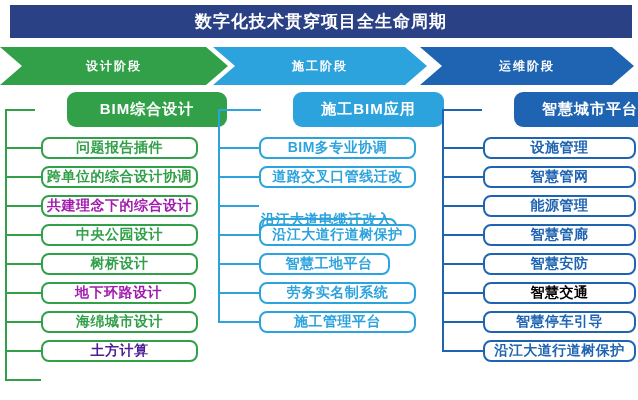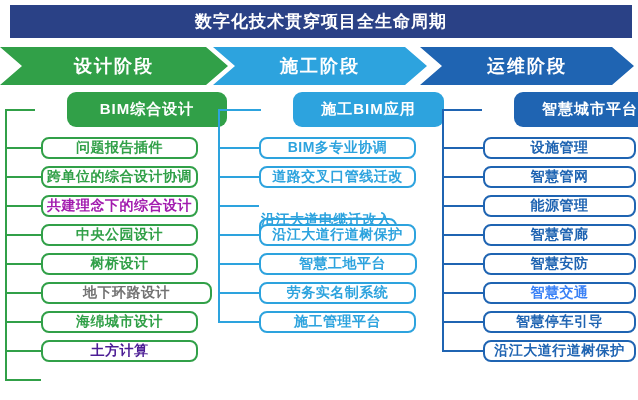--- a/index.html
+++ b/index.html
@@ -8,21 +8,21 @@
     font-family:"Liberation Sans","DejaVu Sans",sans-serif;overflow:hidden;
   }
   #title-bar{
     position:absolute;left:10px;top:5px;width:622px;height:33px;
     display:flex;align-items:center;justify-content:center;
     color:#ffffff;font-size:17px;font-weight:700;letter-spacing:1px;
   }
   .phase-arrow{
     position:absolute;top:47px;height:38px;
     display:flex;align-items:center;justify-content:center;
-    color:#ffffff;font-size:18px;font-weight:700;letter-spacing:2px;
+    color:#ffffff;font-size:12px;font-weight:700;letter-spacing:2px;
     clip-path:polygon(22px 50%, 0 0, calc(100% - 22px) 0, 100% 50%, calc(100% - 22px) 100%, 0 100%);
   }
   .head-box{
     position:absolute;height:35px;border-radius:9px;
     display:flex;align-items:center;justify-content:center;
     color:#ffffff;font-size:15px;font-weight:700;letter-spacing:1px;
     box-sizing:border-box;
     margin-left:32px;
   }
   .item-box{
@@ -50,57 +50,57 @@
       <div class="item-box" style="left: 41px; top: 137px; width: 157px; border: 2px solid rgb(49, 160, 72); color: rgb(49, 160, 72);">问题报告插件</div>
       <div class="h-line" style="left: 5px; top: 176px; width: 36px; height: 2px; background: rgb(49, 160, 72);"></div>
       <div class="item-box" style="left: 41px; top: 166px; width: 157px; border: 2px solid rgb(49, 160, 72); color: rgb(49, 160, 72);">跨单位的综合设计协调</div>
       <div class="h-line" style="left: 5px; top: 205px; width: 36px; height: 2px; background: rgb(49, 160, 72);"></div>
       <div class="item-box" style="left: 41px; top: 195px; width: 157px; border: 2px solid rgb(49, 160, 72); color: #a21caf;">共建理念下的综合设计</div>
       <div class="h-line" style="left: 5px; top: 234px; width: 36px; height: 2px; background: rgb(49, 160, 72);"></div>
       <div class="item-box" style="left: 41px; top: 224px; width: 157px; border: 2px solid rgb(49, 160, 72); color: rgb(49, 160, 72);">中央公园设计</div>
       <div class="h-line" style="left: 5px; top: 263px; width: 36px; height: 2px; background: rgb(49, 160, 72);"></div>
       <div class="item-box" style="left: 41px; top: 253px; width: 157px; border: 2px solid rgb(49, 160, 72); color: rgb(49, 160, 72);">树桥设计</div>
       <div class="h-line" style="left: 5px; top: 292px; width: 36px; height: 2px; background: rgb(49, 160, 72);"></div>
-      <div class="item-box" style="left: 41px; top: 282px; width: 171px; border: 2px solid rgb(49, 160, 72); color: #737373;">地下环路设计</div>
+      <div class="item-box" style="left: 41px; top: 282px; width: 155px; border: 2px solid rgb(49, 160, 72); color: #a21caf;">地下环路设计</div>
       <div class="h-line" style="left: 5px; top: 321px; width: 36px; height: 2px; background: rgb(49, 160, 72);"></div>
       <div class="item-box" style="left: 41px; top: 311px; width: 157px; border: 2px solid rgb(49, 160, 72); color: rgb(49, 160, 72);">海绵城市设计</div>
       <div class="h-line" style="left: 5px; top: 350px; width: 36px; height: 2px; background: rgb(49, 160, 72);"></div>
       <div class="item-box" style="left: 41px; top: 340px; width: 157px; border: 2px solid rgb(49, 160, 72); color: #4c1d95;">土方计算</div>
       <div class="h-line" style="left: 5px; top: 379px; width: 36px; height: 2px; background: rgb(49, 160, 72);"></div>
       <div class="item-box" style="left: 41px; top: 369px; width: 157px; border: 2px solid rgb(49, 160, 72); color: rgb(49, 160, 72); margin-top: 44px;">市政管综出图</div>
       <div class="v-line" style="left: 218px; top: 109px; width: 2px; height: 214px; background: rgb(45, 163, 222);"></div>
       <div class="h-line" style="left: 218px; top: 109px; width: 43px; height: 2px; background: rgb(45, 163, 222);"></div>
       <div class="head-box" style="left: 261px; top: 92px; width: 151px; background: rgb(45, 163, 222);">施工BIM应用</div>
       <div class="h-line" style="left: 218px; top: 147px; width: 41px; height: 2px; background: rgb(45, 163, 222);"></div>
       <div class="item-box" style="left: 259px; top: 137px; width: 157px; border: 2px solid rgb(45, 163, 222); color: rgb(45, 163, 222);">BIM多专业协调</div>
       <div class="h-line" style="left: 218px; top: 176px; width: 41px; height: 2px; background: rgb(45, 163, 222);"></div>
       <div class="item-box" style="left: 259px; top: 166px; width: 157px; border: 2px solid rgb(45, 163, 222); color: rgb(45, 163, 222);">道路交叉口管线迁改</div>
       <div class="h-line" style="left: 218px; top: 205px; width: 41px; height: 2px; background: rgb(45, 163, 222);"></div>
       <div class="item-box" style="left: 259px; top: 195px; width: 138px; border: 2px solid rgb(45, 163, 222); color: rgb(45, 163, 222); margin-top: 23px;">沿江大道电缆迁改入地</div>
       <div class="h-line" style="left: 218px; top: 234px; width: 41px; height: 2px; background: rgb(45, 163, 222);"></div>
       <div class="item-box" style="left: 259px; top: 224px; width: 157px; border: 2px solid rgb(45, 163, 222); color: rgb(45, 163, 222);">沿江大道行道树保护</div>
       <div class="h-line" style="left: 218px; top: 263px; width: 41px; height: 2px; background: rgb(45, 163, 222);"></div>
-      <div class="item-box" style="left: 259px; top: 253px; width: 158px; border: 2px solid rgb(45, 163, 222); color: rgb(45, 163, 222); padding-left: 9px;">智慧工地平台</div>
+      <div class="item-box" style="left: 259px; top: 253px; width: 131px; border: 2px solid rgb(45, 163, 222); color: rgb(45, 163, 222); padding-left: 9px;">智慧工地平台</div>
       <div class="h-line" style="left: 218px; top: 292px; width: 41px; height: 2px; background: rgb(45, 163, 222);"></div>
       <div class="item-box" style="left: 259px; top: 282px; width: 157px; border: 2px solid rgb(45, 163, 222); color: rgb(45, 163, 222);">劳务实名制系统</div>
       <div class="h-line" style="left: 218px; top: 321px; width: 41px; height: 2px; background: rgb(45, 163, 222);"></div>
       <div class="item-box" style="left: 259px; top: 311px; width: 157px; border: 2px solid rgb(45, 163, 222); color: rgb(45, 163, 222);">施工管理平台</div>
       <div class="v-line" style="left: 442px; top: 109px; width: 2px; height: 243px; background: rgb(31, 100, 178);"></div>
       <div class="h-line" style="left: 442px; top: 109px; width: 40px; height: 2px; background: rgb(31, 100, 178);"></div>
       <div class="head-box" style="left: 482px; top: 92px; width: 152px; background: rgb(31, 100, 178);">智慧城市平台</div>
       <div class="h-line" style="left: 442px; top: 147px; width: 41px; height: 2px; background: rgb(31, 100, 178);"></div>
       <div class="item-box" style="left: 483px; top: 137px; width: 153px; border: 2px solid rgb(31, 100, 178); color: rgb(31, 100, 178);">设施管理</div>
       <div class="h-line" style="left: 442px; top: 176px; width: 41px; height: 2px; background: rgb(31, 100, 178);"></div>
       <div class="item-box" style="left: 483px; top: 166px; width: 153px; border: 2px solid rgb(31, 100, 178); color: rgb(31, 100, 178);">智慧管网</div>
       <div class="h-line" style="left: 442px; top: 205px; width: 41px; height: 2px; background: rgb(31, 100, 178);"></div>
       <div class="item-box" style="left: 483px; top: 195px; width: 153px; border: 2px solid rgb(31, 100, 178); color: rgb(31, 100, 178);">能源管理</div>
       <div class="h-line" style="left: 442px; top: 234px; width: 41px; height: 2px; background: rgb(31, 100, 178);"></div>
       <div class="item-box" style="left: 483px; top: 224px; width: 153px; border: 2px solid rgb(31, 100, 178); color: rgb(31, 100, 178);">智慧管廊</div>
       <div class="h-line" style="left: 442px; top: 263px; width: 41px; height: 2px; background: rgb(31, 100, 178);"></div>
       <div class="item-box" style="left: 483px; top: 253px; width: 153px; border: 2px solid rgb(31, 100, 178); color: rgb(31, 100, 178);">智慧安防</div>
       <div class="h-line" style="left: 442px; top: 292px; width: 41px; height: 2px; background: rgb(31, 100, 178);"></div>
-      <div class="item-box" style="left: 483px; top: 282px; width: 153px; border: 2px solid rgb(31, 100, 178); color: #3b82f6;">智慧交通</div>
+      <div class="item-box" style="left: 483px; top: 282px; width: 153px; border: 2px solid rgb(31, 100, 178); color: #000000;">智慧交通</div>
       <div class="h-line" style="left: 442px; top: 321px; width: 41px; height: 2px; background: rgb(31, 100, 178);"></div>
       <div class="item-box" style="left: 483px; top: 311px; width: 153px; border: 2px solid rgb(31, 100, 178); color: rgb(31, 100, 178);">智慧停车引导</div>
       <div class="h-line" style="left: 442px; top: 350px; width: 41px; height: 2px; background: rgb(31, 100, 178);"></div>
       <div class="item-box" style="left: 483px; top: 340px; width: 153px; border: 2px solid rgb(31, 100, 178); color: rgb(31, 100, 178);">沿江大道行道树保护</div>
     </div>
 </div>
 
 </body></html>

